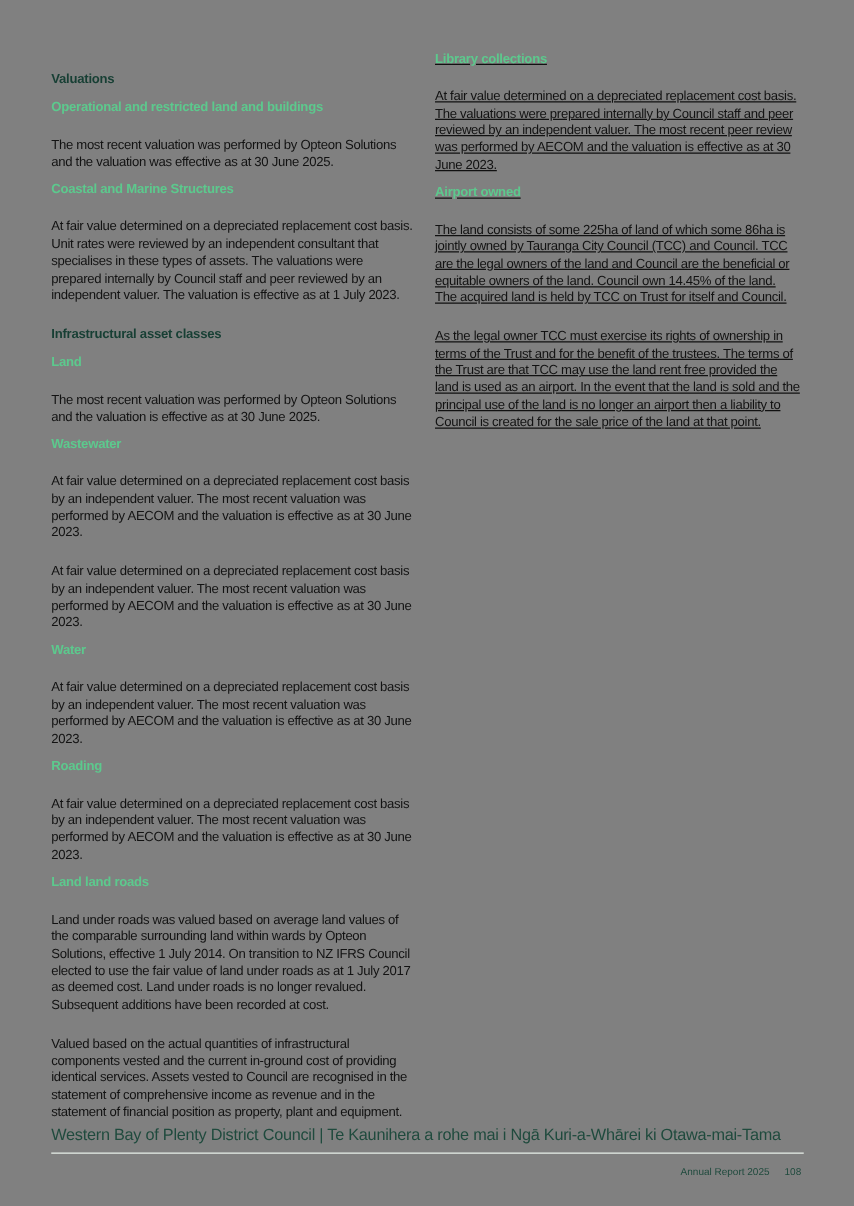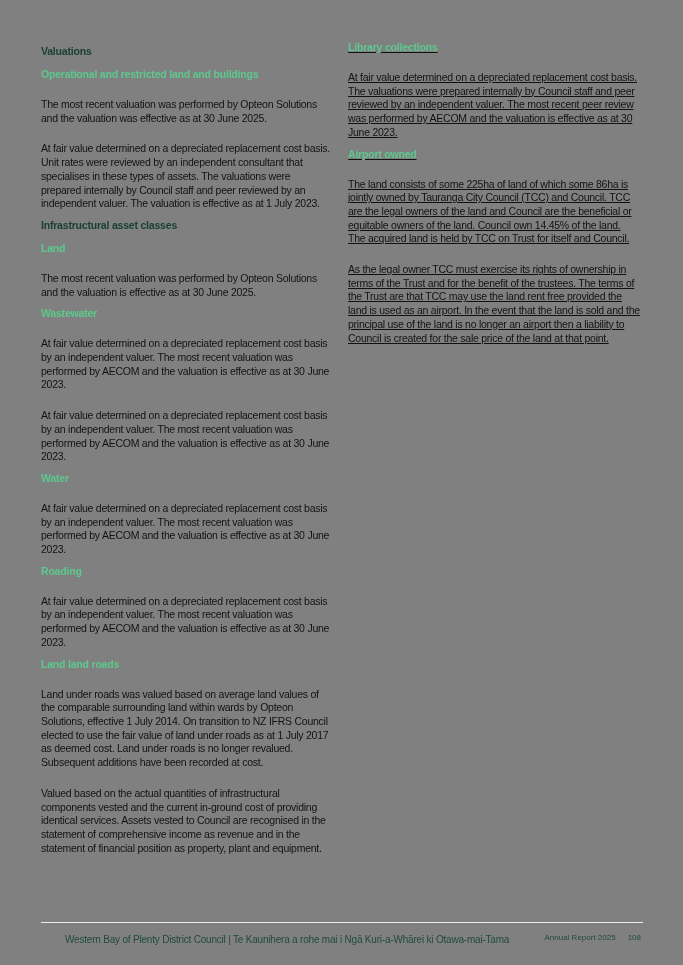--- a/index.html
+++ b/index.html
@@ -5,36 +5,37 @@
     html, body { margin: 0; padding: 0; }
     body {
       width: 683px; height: 965px; background: #808080;
       font-family: "Liberation Sans", "DejaVu Sans", sans-serif;
       color: #111111; position: relative; overflow: hidden;
     }
     .page { position: absolute; left: 41px; top: 40px; width: 602px; }
     .col { position: absolute; top: 0; width: 292px; }
     .col-left { left: 0; }
     .col-right { left: 307px; text-decoration: underline; }
-    .h-main { font-size: 10.5px; font-weight: bold; color: #173f34; margin: 4px 0 9px 0; letter-spacing: -0.2px; line-height: 14px; }
+    .h-main { font-size: 10.5px; font-weight: bold; color: #173f34; margin: 16px 0 9px 0; letter-spacing: -0.2px; line-height: 14px; }
     .h-sub { font-size: 10.5px; font-weight: bold; color: #5cc98d; margin: 0 0 7px 0; letter-spacing: -0.2px; line-height: 14px; }
     .p { font-size: 10.5px; line-height: 13.7px; margin: 17px 0 7px 0; color: #121212; letter-spacing: -0.25px; }
     .footer-rule { position: absolute; left: 41px; top: 922px; width: 602px; height: 1px; background: #e8efe9; }
-    .footer-left { position: absolute; left: 41px; top: 934px; font-size: 10px; color: #1f4a3d; letter-spacing: -0.2px; white-space: nowrap; margin-left: 24px; }
+    .footer-left { position: absolute; left: 41px; top: 900px; font-size: 13px; color: #1f4a3d; letter-spacing: -0.2px; white-space: nowrap; }
     .footer-right { position: absolute; right: 42px; top: 933px; font-size: 8px; color: #1f4a3d; white-space: nowrap; }
     .footer-right .pg { margin-left: 12px; }
   </style>
 </head>
 <body>
 
 <div class="page">
   <div class="col col-left">
     <div class="h-main">Valuations</div>
     <div class="h-sub">Operational and restricted land and buildings</div>
     <div class="p">The most recent valuation was performed by Opteon Solutions and the valuation was effective as at 30 June 2025.</div>
+    <div class="h-sub">Coastal and Marine Structures</div>
     <div class="p">At fair value determined on a depreciated replacement cost basis. Unit rates were reviewed by an independent consultant that specialises in these types of assets. The valuations were prepared internally by Council staff and peer reviewed by an independent valuer. The valuation is effective as at 1 July 2023.</div>
     <div class="h-main">Infrastructural asset classes</div>
     <div class="h-sub">Land</div>
     <div class="p">The most recent valuation was performed by Opteon Solutions and the valuation is effective as at 30 June 2025.</div>
     <div class="h-sub">Wastewater</div>
     <div class="p">At fair value determined on a depreciated replacement cost basis by an independent valuer. The most recent valuation was performed by AECOM and the valuation is effective as at 30 June 2023.</div>
     <div class="p">At fair value determined on a depreciated replacement cost basis by an independent valuer. The most recent valuation was performed by AECOM and the valuation is effective as at 30 June 2023.</div>
     <div class="h-sub">Water</div>
     <div class="p">At fair value determined on a depreciated replacement cost basis by an independent valuer. The most recent valuation was performed by AECOM and the valuation is effective as at 30 June 2023.</div>
     <div class="h-sub">Roading</div>

